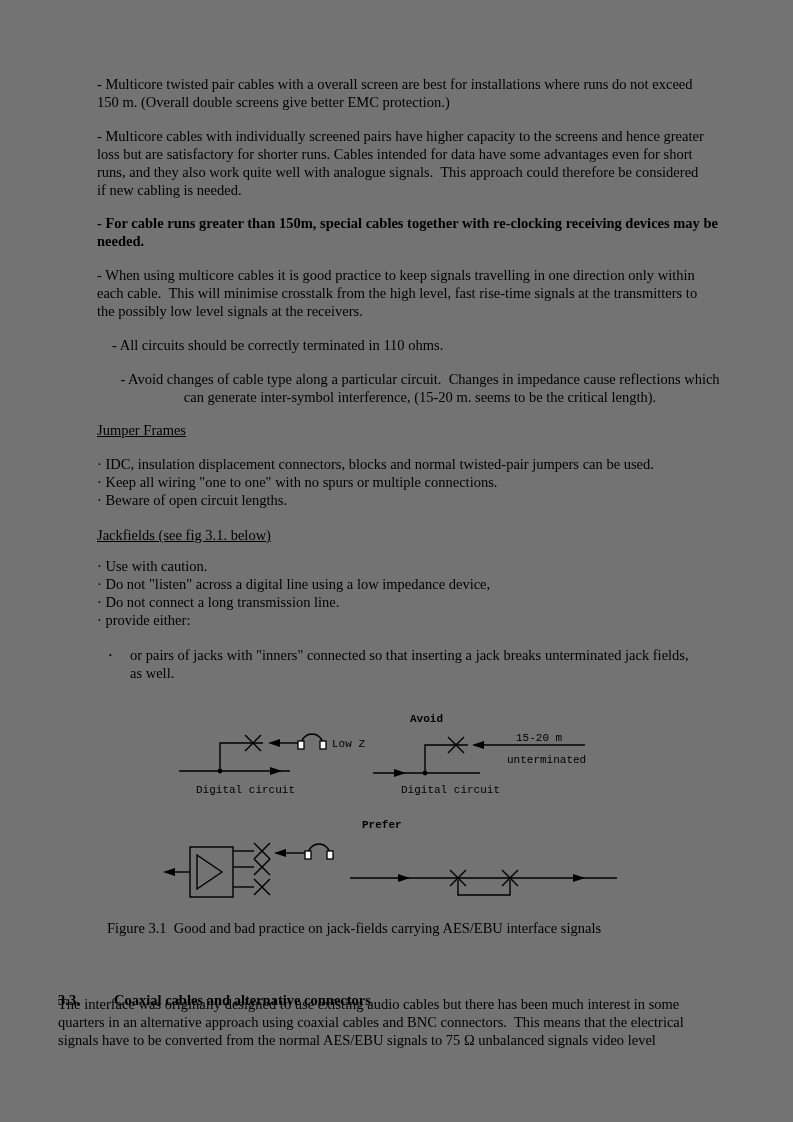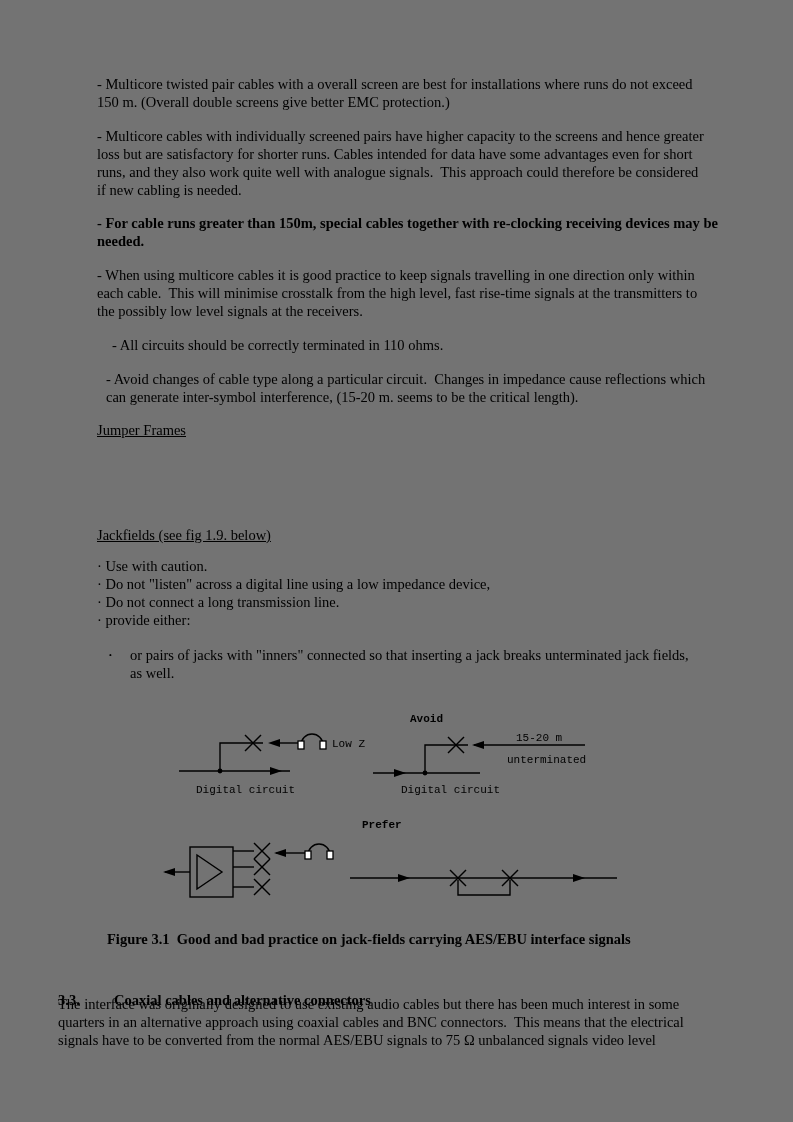--- a/index.html
+++ b/index.html
@@ -11,21 +11,21 @@
     font-family:"Liberation Serif", serif;
     font-size:14.5px;
     line-height:18px;
     color:#000000;
     overflow:hidden;
   }
   .abs { position:absolute; }
   .lines { white-space:pre-wrap; }
   .w-main { width:660px; }
   .underlined { text-decoration:underline; }
-  .caption { font-weight:bold; white-space:pre-wrap;margin-top:11px; }
+  .caption { font-weight:normal; white-space:pre-wrap; }
   .section-heading { font-weight:bold;margin-top:32px; }
   .section-number { display:inline-block; width:56px; }
   .sub-bullet-row { position:relative; padding-left:22px; }
   .sub-bullet-marker { position:absolute; left:0; top:0; }
   svg text {
     font-family:"Liberation Mono","DejaVu Sans Mono", monospace;
     font-size:11px;
     fill:#000;
   }
   svg text.bold-label { font-weight:bold; }
@@ -48,27 +48,30 @@
 
   <div class="abs lines w-main" style="left:97px; top:214px;font-weight:bold;">- For cable runs greater than 150m, special cables together with re-clocking receiving devices may be
 needed.</div>
 
   <div class="abs lines w-main" style="left:97px; top:266px;">- When using multicore cables it is good practice to keep signals travelling in one direction only within
 each cable.  This will minimise crosstalk from the high level, fast rise-time signals at the transmitters to
 the possibly low level signals at the receivers.</div>
 
   <div class="abs lines w-main" style="left:112px; top:336px;">- All circuits should be correctly terminated in 110 ohms.</div>
 
-  <div class="abs lines w-main" style="left:106px; top:370px;">- Avoid changes of cable type along a particular circuit.  Changes in impedance cause reflections which
+  <div class="abs lines w-main" style="left:90px; top:370px;text-align:center;">- Avoid changes of cable type along a particular circuit.  Changes in impedance cause reflections which
 can generate inter-symbol interference, (15-20 m. seems to be the critical length).</div>
 
   <div class="abs underlined" style="left:97px; top:421px;">Jumper Frames</div>
 
+  <div class="abs lines w-main" style="left:97px; top:455px;">· IDC, insulation displacement connectors, blocks and normal twisted-pair jumpers can be used.
+· Keep all wiring "one to one" with no spurs or multiple connections.
+· Beware of open circuit lengths.</div>
 
-  <div class="abs underlined" style="left:97px; top:526px;">Jackfields (see fig 1.9. below)</div>
+  <div class="abs underlined" style="left:97px; top:526px;">Jackfields (see fig 3.1. below)</div>
 
   <div class="abs lines w-main" style="left:97px; top:557px;">· Use with caution.
 · Do not "listen" across a digital line using a low impedance device,
 · Do not connect a long transmission line.
 · provide either:</div>
 
   <div class="abs" style="left:108px; top:646px; width:630px;">
     <div class="sub-bullet-row">
       <span class="sub-bullet-marker">·</span>
     </div>

